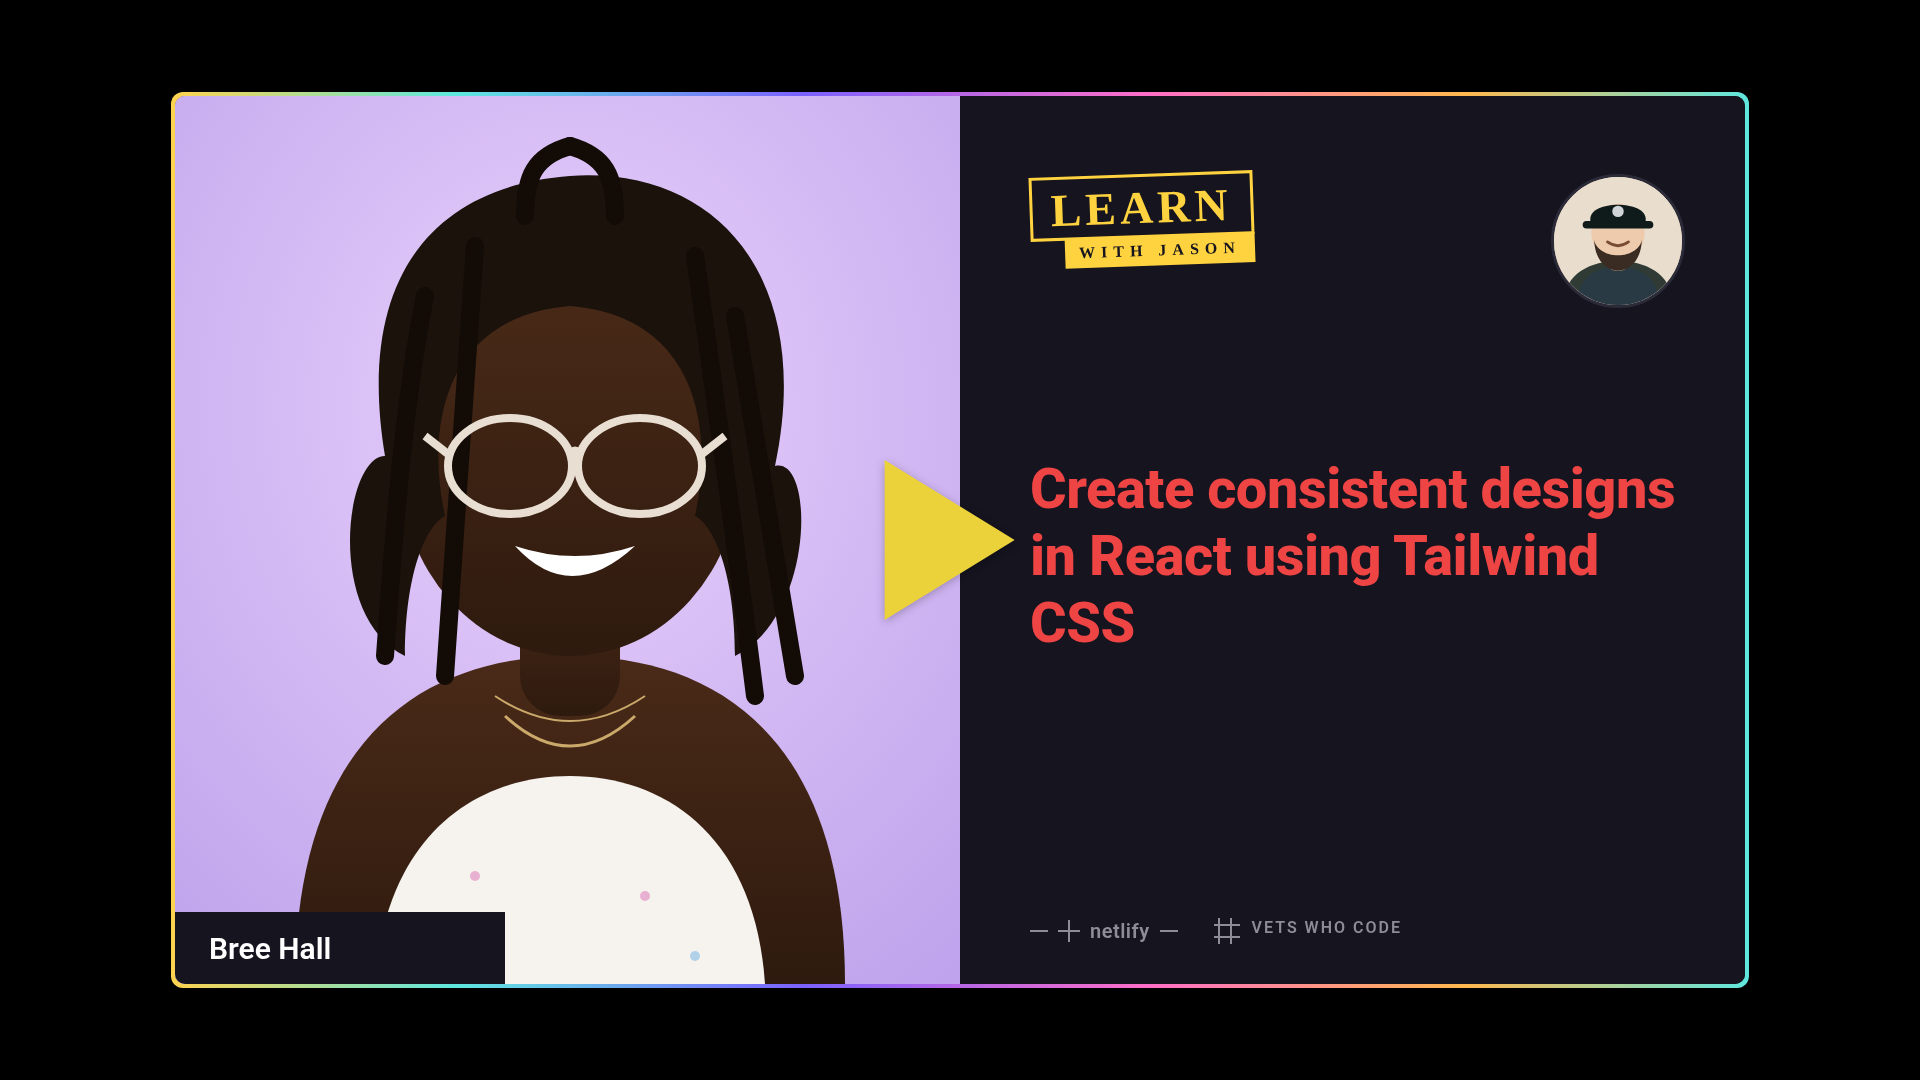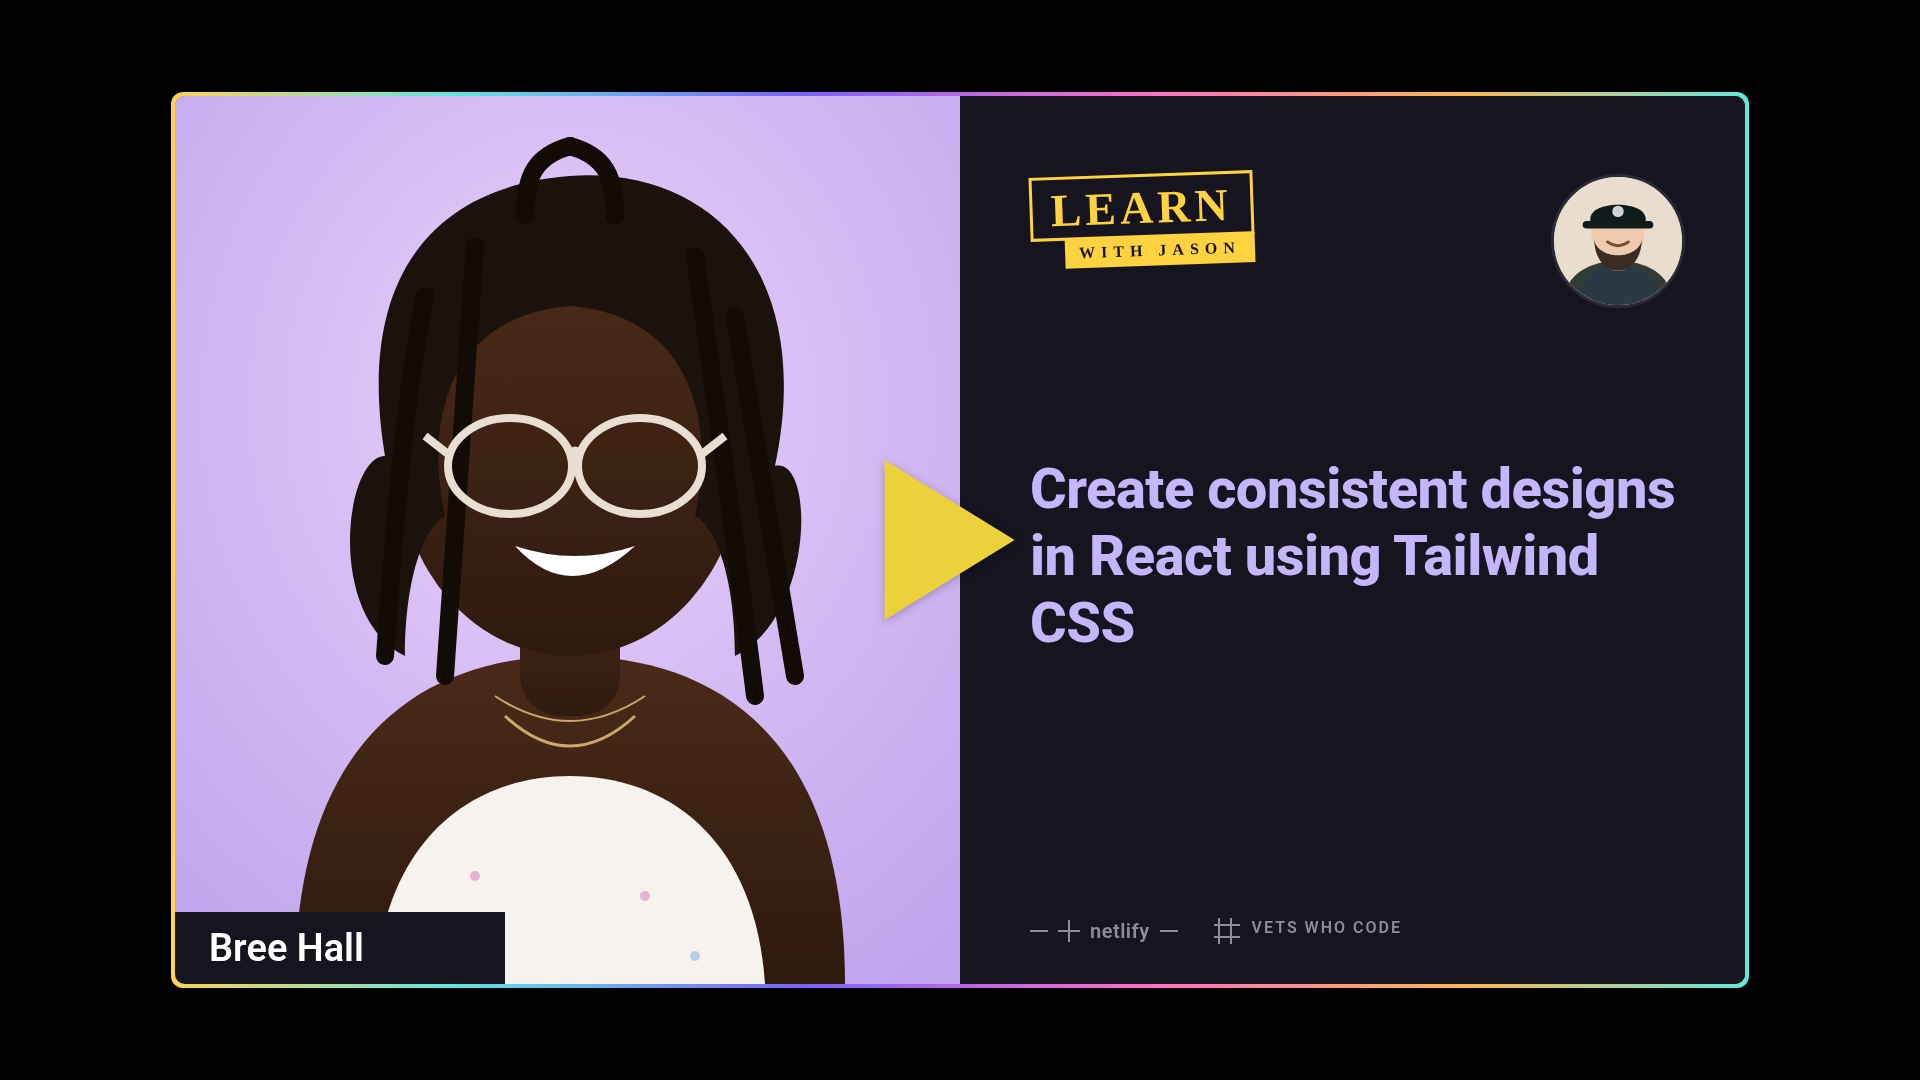--- a/index.html
+++ b/index.html
@@ -39,21 +39,21 @@
   .name-bar {
     position: absolute;
     left: 0; bottom: 0;
     width: 330px; height: 72px;
     background: #15141f;
     display: flex; align-items: center;
     padding-left: 34px;
   }
   .name-bar span {
     color: #ffffff;
-    font-size: 38px;
+    font-size: 30px;
     font-weight: 600;
   }
   
   .right {
     position: relative;
     width: 50%;
     background: #15141f;
   }
   .logo-block {
     position: absolute;
@@ -91,21 +91,21 @@
     overflow: hidden;
     border: 3px solid #2b2a38;
     background: radial-gradient(circle at 50% 35%, #f3e1cf 0%, #d9c4ad 55%, #b6a38e 100%);
   }
   .host-avatar svg { width: 100%; height: 100%; display: block; }
   .title-block {
     position: absolute;
     left: 70px; top: 360px; right: 60px;
   }
   .title-block h1 {
-    color: #c4b5fd;
+    color: #ef4444;
     font-size: 56px;
     font-weight: 800;
     line-height: 1.2;
     letter-spacing: -0.5px;
   }
   .sponsors {
     position: absolute;
     left: 70px; bottom: 40px;
     display: flex; align-items: center;
     gap: 36px;

